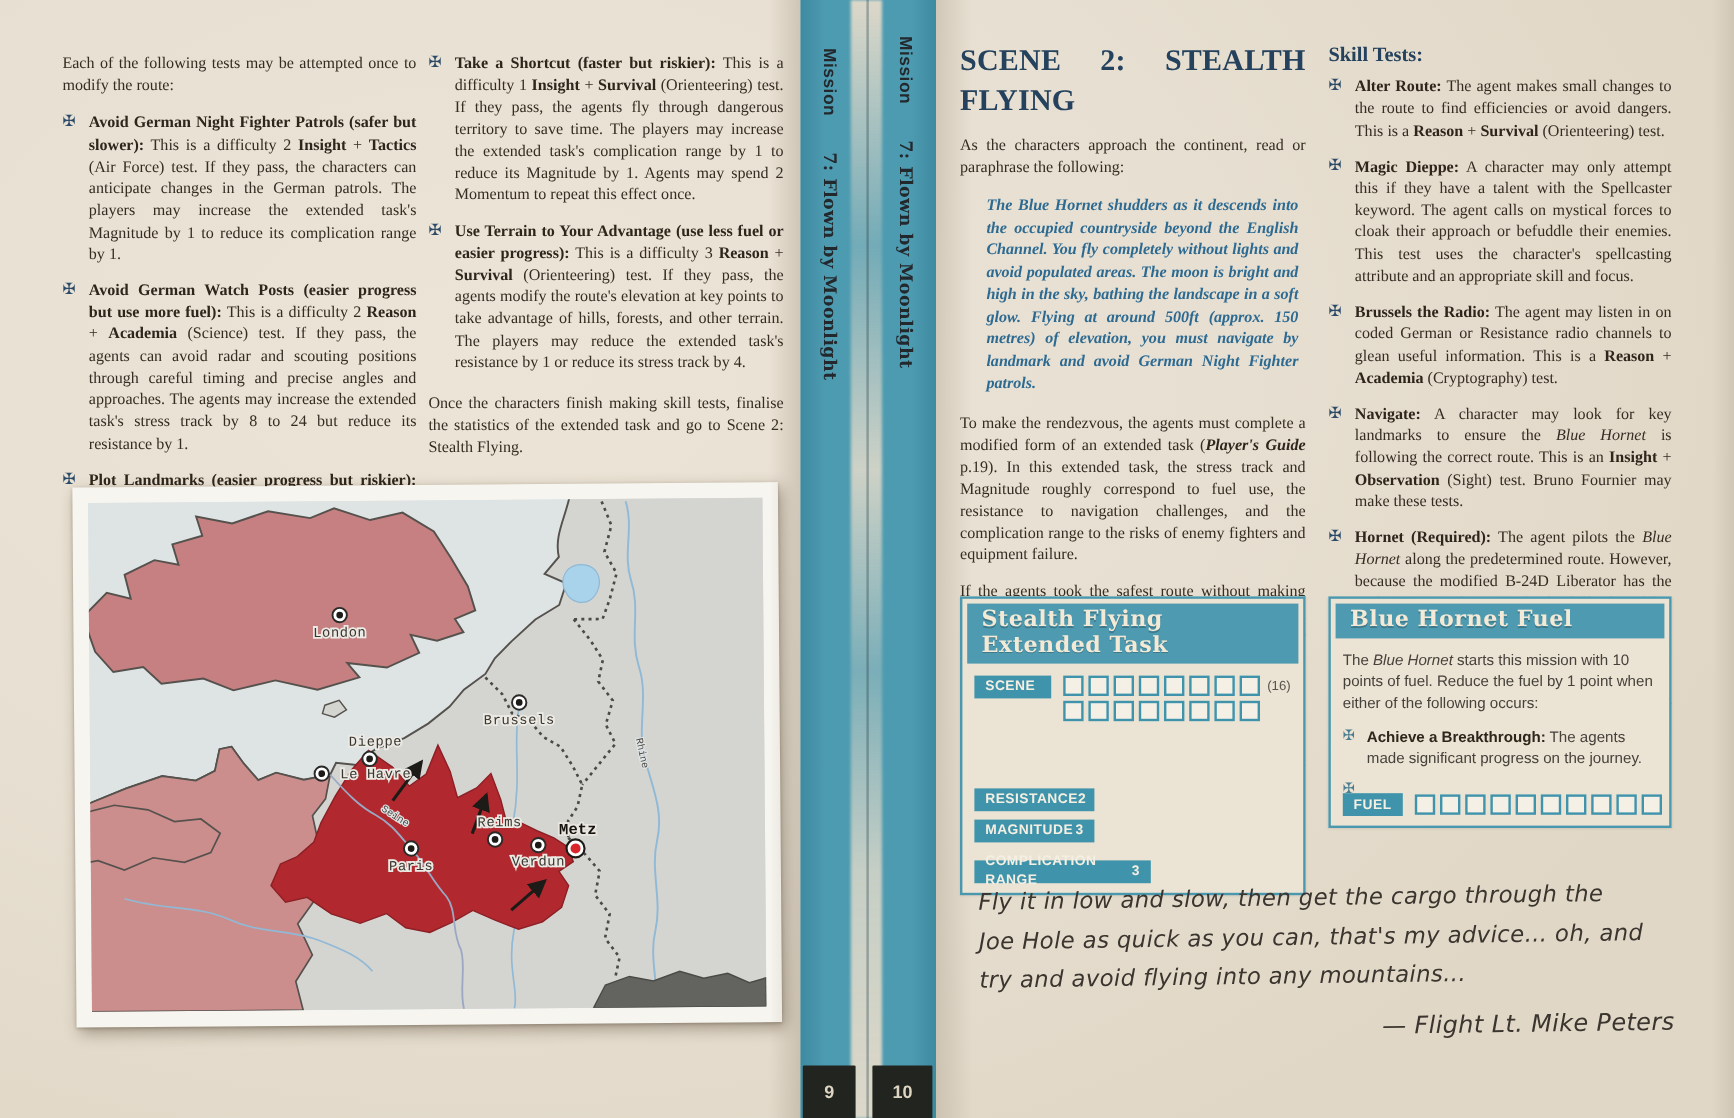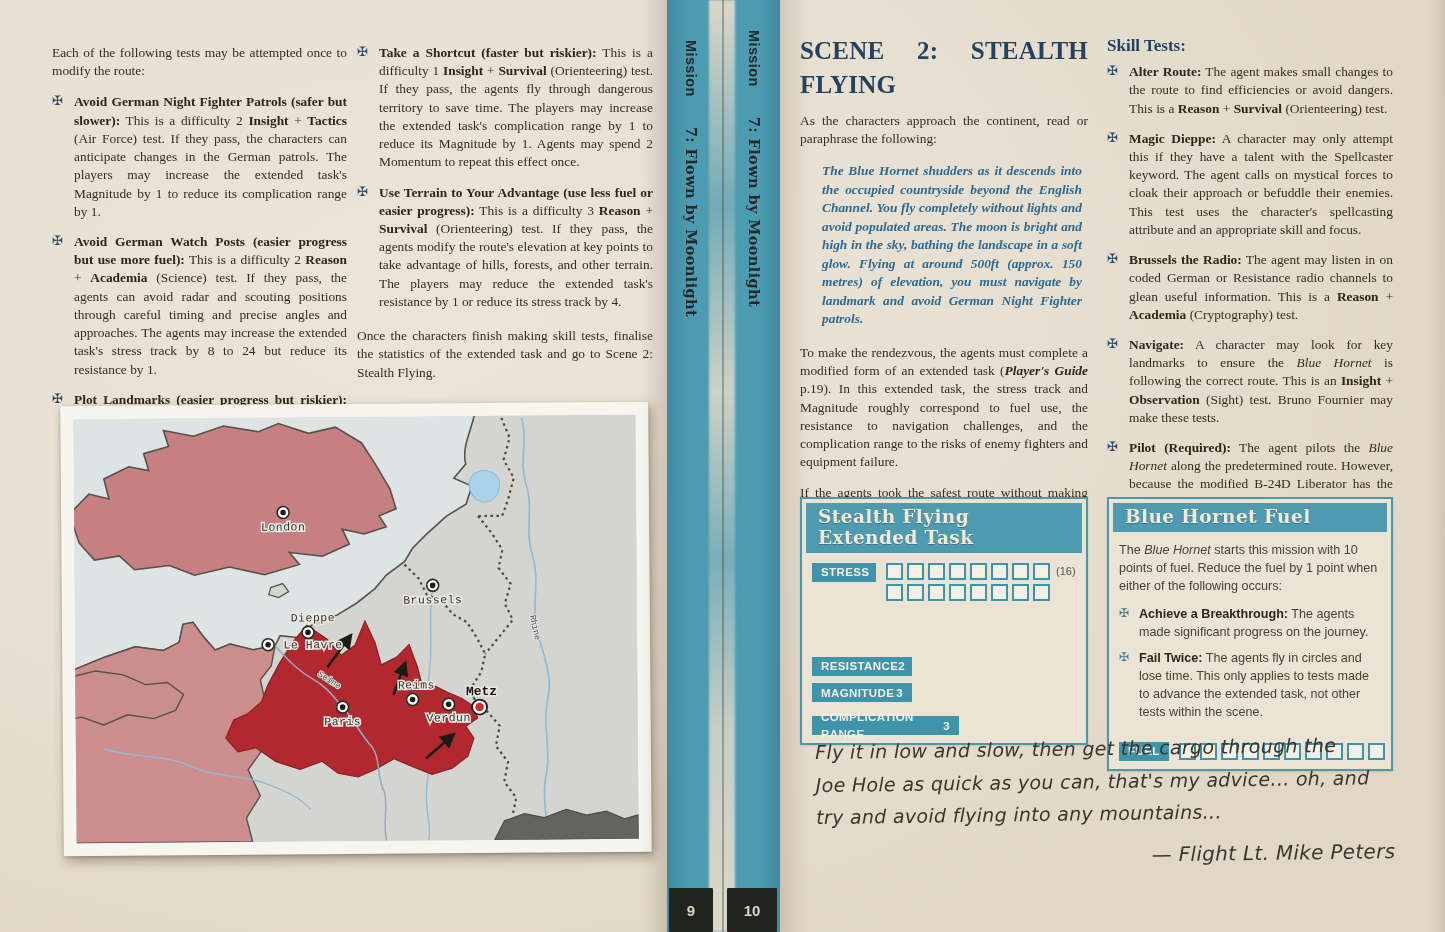--- a/index.html
+++ b/index.html
@@ -227,31 +227,31 @@
       <p>Note: One in every three tests must be a Pilot (Required) roll, and no test can be repeated until at least one other test has been attempted.</p>
     </div>
 
     <div class="col" style="left:327px; top:34px; width:286px;">
       <div class="subhead">Skill Tests:</div>
       <ul class="blist">
         <li><span class="cross">✠</span><span><b>Alter Route:</b> The agent makes small changes to the route to find efficiencies or avoid dangers. This is a <b>Reason</b> + <b>Survival</b> (Orienteering) test.</span></li>
         <li><span class="cross">✠</span><span><b>Magic Dieppe:</b> A character may only attempt this if they have a talent with the Spellcaster keyword. The agent calls on mystical forces to cloak their approach or befuddle their enemies. This test uses the character's spellcasting attribute and an appropriate skill and focus.</span></li>
         <li><span class="cross">✠</span><span><b>Brussels the Radio:</b> The agent may listen in on coded German or Resistance radio channels to glean useful information. This is a <b>Reason</b> + <b>Academia</b> (Cryptography) test.</span></li>
         <li><span class="cross">✠</span><span><b>Navigate:</b> A character may look for key landmarks to ensure the <i>Blue Hornet</i> is following the correct route. This is an <b>Insight</b> + <b>Observation</b> (Sight) test. Bruno Fournier may make these tests.</span></li>
-        <li><span class="cross">✠</span><span><b>Pilot (Required):</b> The agent pilots the <i>Blue Hornet</i> along the predetermined route. However, because the modified B-24D Liberator has the truth Heavy on the Controls, the difficulty of this test is increased by 1. This test is a <b>Coordination</b> + <b>Vehicles</b> (Aircraft) test. Faith Robinson may make these tests.</span></li>
+        <li><span class="cross">✠</span><span><b>Hornet (Required):</b> The agent pilots the <i>Blue Hornet</i> along the predetermined route. However, because the modified B-24D Liberator has the truth Heavy on the Controls, the difficulty of this test is increased by 1. This test is a <b>Coordination</b> + <b>Vehicles</b> (Aircraft) test. Faith Robinson may make these tests.</span></li>
       </ul>
       <p>If the agents pass the extended task in five tests or fewer, they advance to Act Two. If after five tests, the agents have not passed the extended task, go to Menace of the Night Fighters.</p>
     </div>
 
     <div class="tealbox" style="left:20px; top:497px; width:288px;">
       <div class="box-header">Stealth Flying Extended Task</div>
       <div class="box-body">
         <div style="display:flex; align-items:flex-start;">
           <span class="bar" style="width:64px;">
-              <span>STRESS</span>
+              <span>SCENE</span>
             </span>
           <span class="stress-grid">
             <span class="track">
                 <span></span>
                 <span></span>
                 <span></span>
                 <span></span>
                 <span></span>
                 <span></span>
                 <span></span>
@@ -283,21 +283,21 @@
             </span></div>
       </div>
     </div>
 
     <div class="tealbox" style="left:327px; top:497px; width:286px;">
       <div class="box-header">Blue Hornet Fuel</div>
       <div class="box-body">
         <p>The <i>Blue Hornet</i> starts this mission with 10 points of fuel. Reduce the fuel by 1 point when either of the following occurs:</p>
         <ul class="blist">
           <li><span class="cross">✠</span><span><b>Achieve a Breakthrough:</b> The agents made significant progress on the journey.</span></li>
-          <li><span class="cross">✠</span><span><b>Fail Twice:</b> The agents fly in circles and lose time. This only applies to tests made to advance the extended task, not other tests within the scene.</span></li>
+          <li><span class="cross">✠</span></li>
         </ul>
         <div style="display:flex; align-items:center; margin-top:20px;">
           <span class="bar" style="width:62px;">
               <span>FUEL</span>
             </span>
           <span class="track" style="margin-left:10px;">
               <span></span>
               <span></span>
               <span></span>
               <span></span>

